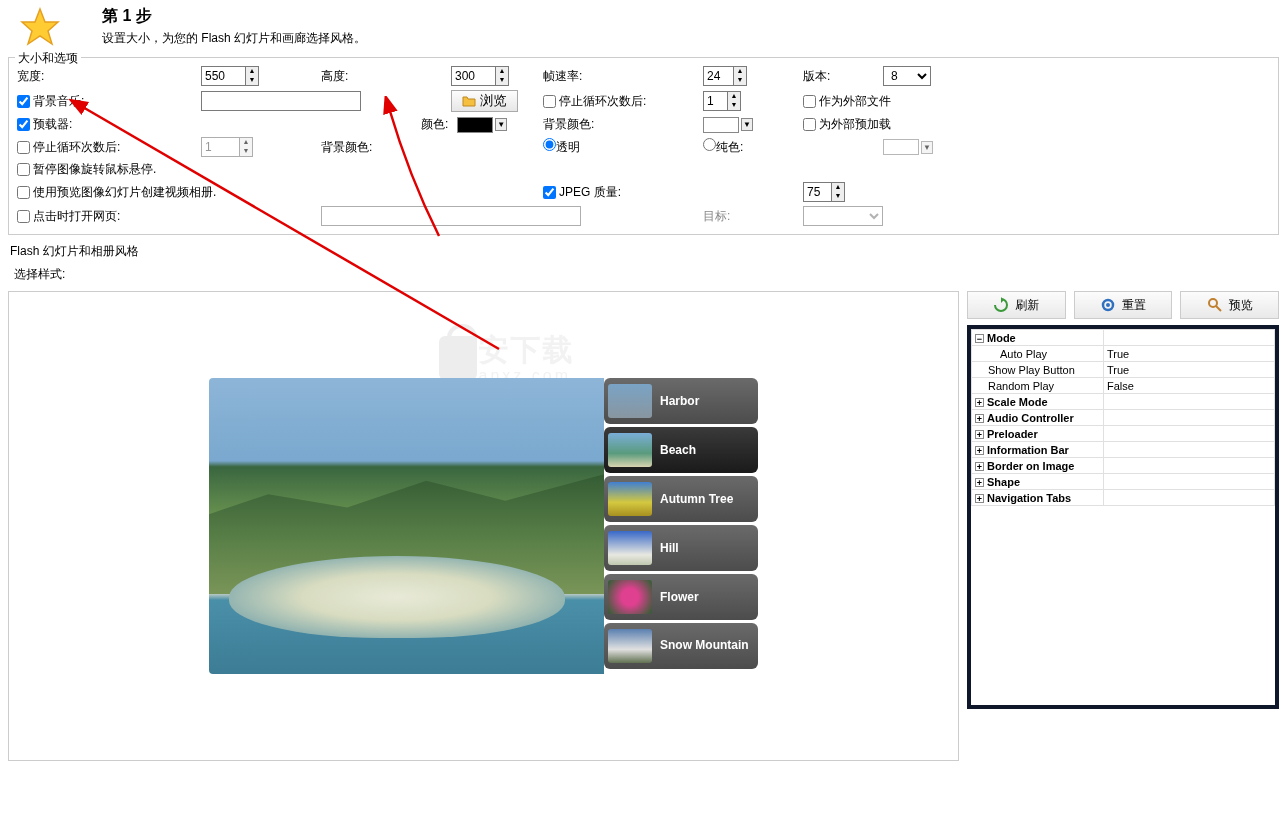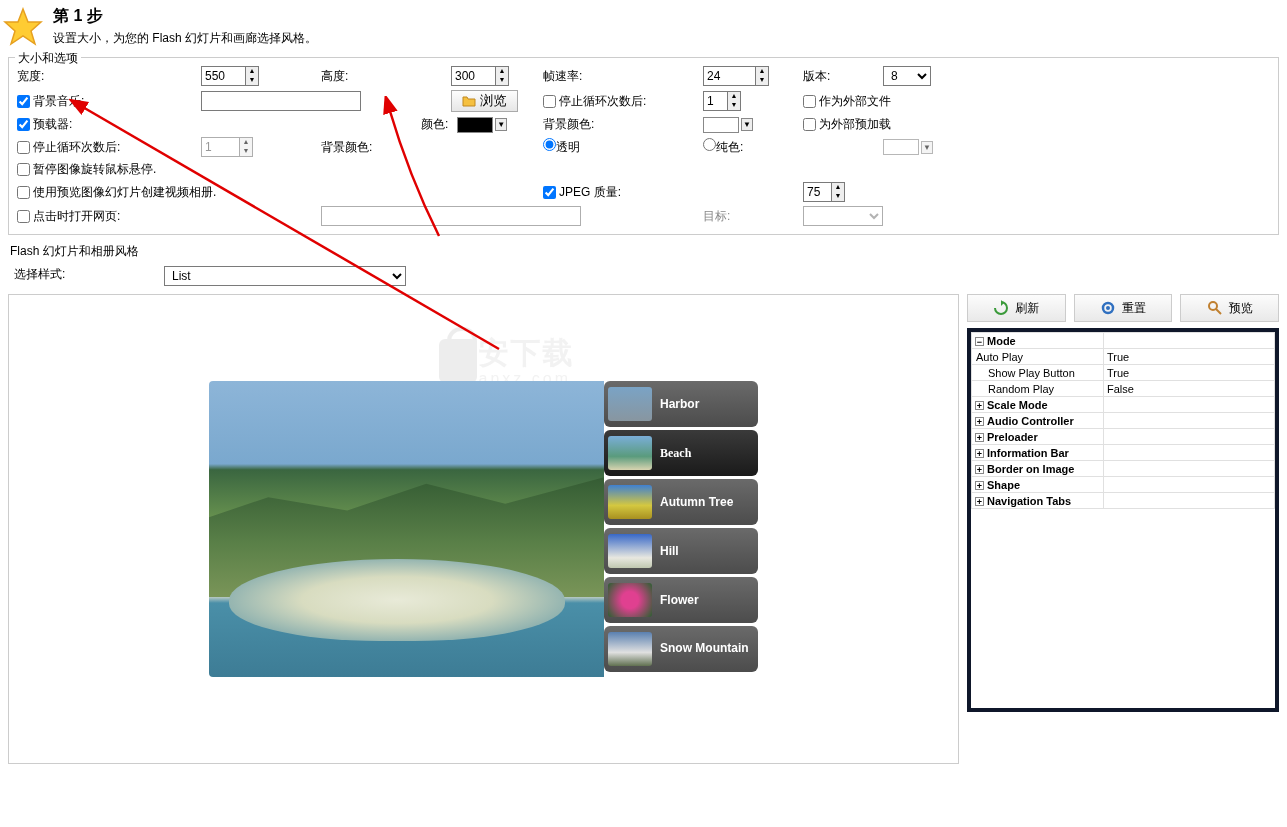--- a/index.html
+++ b/index.html
@@ -1,53 +1,53 @@
 <!DOCTYPE html>
 <html><head>
 <meta charset="utf-8">
 <style>
 * { box-sizing: border-box; margin: 0; padding: 0; }
 body { font-family: "Microsoft YaHei", Tahoma, sans-serif; font-size: 12px; background: #fff; color: #000; }
-.header { display: flex; padding: 6px 3px; align-items: flex-end; }
+.header { display: flex; padding: 6px 20px; align-items: flex-end; gap: 32px; }
 .star-icon { width: 40px; height: 40px; margin-right: 10px; }
 .header-text h2 { font-size: 16px; font-weight: bold; margin-bottom: 3px; }
 .header-text p { font-size: 12px; }
 .fieldset { border: 1px solid #ccc; margin: 4px 8px; padding: 8px; position: relative; }
 .fieldset-title { position: absolute; top: -8px; left: 6px; background: #fff; padding: 0 3px; font-size: 12px; }
 .lbl { display: inline-block; min-width: 40px; }
 input[type="text"], input[type="number"], select { border: 1px solid #7a7a7a; padding: 1px 3px; font-size: 12px; background: #fff; height: 20px; }
 input[type="checkbox"] { margin-right: 3px; vertical-align: middle; }
 .spinner { display: inline-flex; align-items: stretch; border-radius: 10px; }
 .spinner input { width: 44px; border-right: none; }
 .spinner .spbtns { display: flex; flex-direction: column; border: 1px solid #7a7a7a; width: 14px; }
 .spinner .spbtns span { height: 9px; font-size: 7px; text-align: center; line-height: 8px; background: #eee; cursor: pointer; }
 .btn { border: 1px solid #aaa; background: linear-gradient(#fdfdfd,#e6e6e6); padding: 2px 10px; height: 22px; display: inline-flex; align-items: center; gap: 4px; cursor: pointer; }
 .colorsw { display: inline-flex; align-items: center; }
 .colorsw .sw { width: 36px; height: 16px; border: 1px solid #888; }
 .colorsw .dd { font-size: 8px; margin-left: 2px; border: 1px solid #888; padding: 1px; background: #eee; }
 .section-title { font-size: 12px; margin: 8px 10px 2px; color: #000; }
-.style-row { display: flex; align-items: flex-start; padding: 4px 14px; }
+.style-row { display: flex; align-items: flex-end; padding: 4px 14px; }
 .main-area { display: flex; gap: 8px; margin: 4px 8px; }
 .preview-panel { flex: 1; border: 1px solid #ccc; min-height: 470px; position: relative; display: flex; justify-content: center; align-items: center; }
 .right-panel { width: 312px; }
 .btn-row { display: flex; gap: 8px; margin-bottom: 6px; }
 .bigbtn { flex: 1; border: 1px solid #ccc; background: linear-gradient(#fcfcfc,#e9e9e9); height: 28px; display: flex; align-items: center; justify-content: center; gap: 6px; cursor: pointer; font-size: 12px; }
 .tree-table { border: 4px solid #0f172a; height: 384px; }
 .tree-table table { width: 100%; border-collapse: collapse; font-size: 11px; }
 .tree-table td { border: 1px solid #e0e0e0; padding: 1px 3px; height: 16px; }
 .tree-table .cat td { font-weight: bold; }
 .tree-table .toggle { display: inline-block; width: 9px; height: 9px; border: 1px solid #888; text-align: center; line-height: 8px; font-size: 9px; margin-right: 3px; background: #fff; }
 .tree-table .col1 { width: 132px; }
 .preview-main { display: flex; position: relative; }
 .main-img { width: 395px; height: 296px; background: linear-gradient(to bottom, #8db5d8 0%, #7aa8ce 28%, #3a6640 30%, #6b9550 48%, #eee6d0 72%, #4a8fa8 75%, #3d7c95 100%); border-radius: 4px 0 0 4px; position: relative; overflow: hidden; }
 .main-img::before { content: ""; position: absolute; left: 0; right: 0; top: 28%; height: 45%; background: linear-gradient(to bottom, #2d5530, #5a8048 60%, #7a9558 100%); clip-path: polygon(0 40%, 15% 25%, 35% 35%, 55% 15%, 75% 30%, 100% 10%, 100% 100%, 0 100%); }
 .main-img::after { content: ""; position: absolute; left: 5%; right: 10%; bottom: 12%; height: 28%; background: radial-gradient(ellipse at center, #e8ead8 0%, #d8dcc0 40%, #5590a2 100%); border-radius: 50% 50% 45% 45%; }
 .thumb-list { width: 154px; }
 .thumb-item { display: flex; align-items: center; background: linear-gradient(#6a6a6a,#4c4c4c); border-radius: 6px; margin-bottom: 3px; padding: 4px; gap: 8px; height: 46px; color: #fff; font-size: 12px; font-weight: bold; }
-.thumb-item.active { background: linear-gradient(#3a3a3a,#1a1a1a); font-family: Liberation Serif, serif; }
+.thumb-item.active { background: linear-gradient(#3a3a3a,#1a1a1a); }
 .thumb-item .tim { width: 44px; height: 34px; border-radius: 3px; flex-shrink: 0; }
 .watermark { position: absolute; top: 38px; left: 50%; transform: translateX(-50%); display: flex; align-items: center; gap: 2px; opacity: 0.25; pointer-events: none; padding-left: 46px; }
 .watermark .lock { width: 38px; height: 44px; border-radius: 6px; background: #bbb; position: relative; }
 .watermark .lock::before { content:""; position:absolute; top:-12px; left:8px; width:22px; height:22px; border:4px solid #bbb; border-bottom:none; border-radius: 14px 14px 0 0; }
 .watermark .txt1 { font-size: 30px; font-weight: bold; color: #ccc; letter-spacing: 2px; }
 .watermark .sub { font-size: 16px; color: #ccc; letter-spacing: 3px; margin-top: -4px; }
 .arrow-svg { position: absolute; pointer-events: none; }
 .grid-options { display: grid; grid-template-columns: 184px 120px 100px 30px 92px 160px 100px 80px 110px; row-gap: 4px; align-items: center; }
 .grid-options .cell { display: flex; align-items: center; gap: 3px; }
 </style>
@@ -109,21 +109,21 @@
             <span>▲</span>
             <span>▼</span>
           </div>
         </div>
       </div>
     <div class="cell">
         <span>帧速率:</span>
       </div>
     <div class="cell">
         <div class="spinner">
-          <input type="text" style="width: 52px;" value="24">
+          <input type="text" style="width: 30px;" value="24">
           <div class="spbtns">
             <span>▲</span>
             <span>▼</span>
           </div>
         </div>
       </div>
     <div class="cell">
         <span>版本:</span>
       </div>
     <div class="cell">
@@ -244,21 +244,20 @@
     <div class="cell">
         <select style="width:92px;opacity:0.6" disabled=""><option></option></select>
       </div>
     <div class="cell"></div>
   </div>
 </div>
 
 <div class="section-title">Flash 幻灯片和相册风格</div>
 <div class="style-row">
   <span style="width:150px">选择样式:</span>
-  <select style="width:242px"><option>List</option></select>
 </div>
 
 <div class="main-area">
   <div class="preview-panel">
     <div class="watermark">
       <div class="lock"></div>
       <div>
           <div class="txt1">安下载</div>
           <div class="sub">anxz.com</div>
         </div>
@@ -319,21 +318,21 @@
         </button>
     </div>
     <div class="tree-table">
       <table>
         <tbody>
             <tr class="cat">
               <td class="col1"><span class="toggle">−</span><span>Mode</span></td>
               <td></td>
             </tr>
         <tr>
-              <td class="col1" style="padding-left:4px">Auto Play</td>
+              <td class="col1" style="padding-left:28px">Auto Play</td>
               <td>True</td>
             </tr>
         <tr>
               <td class="col1" style="padding-left:16px">Show Play Button</td>
               <td>True</td>
             </tr>
         <tr>
               <td class="col1" style="padding-left:16px">Random Play</td>
               <td>False</td>
             </tr>

